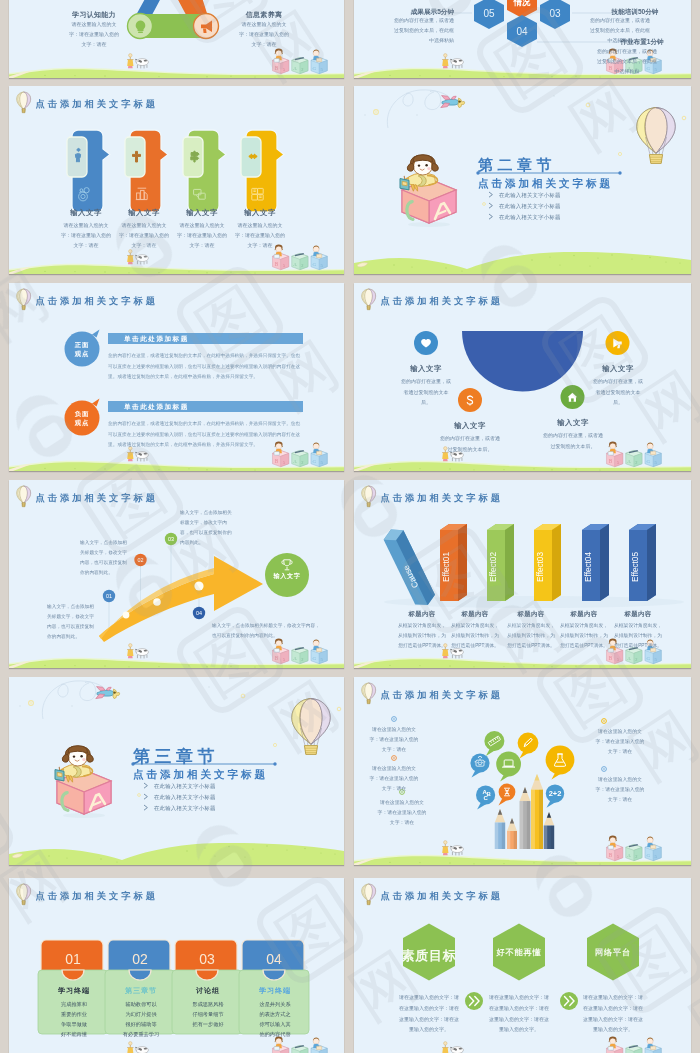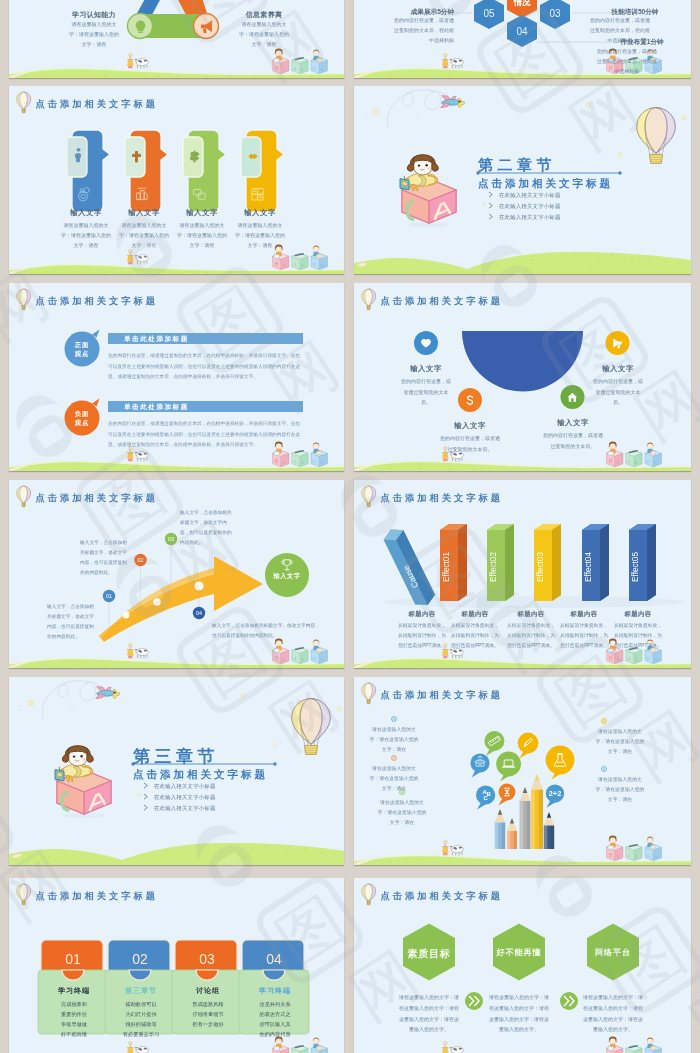--- a/index.html
+++ b/index.html
@@ -856,21 +856,21 @@
           <circle cx="198" cy="186.8" r=".7"></circle>
           <circle cx="222" cy="186.2" r=".6"></circle>
       <circle cx="246" cy="187" r=".6"></circle>
           <circle cx="180" cy="185.8" r=".6"></circle>
           <circle cx="120" cy="186.8" r=".6"></circle>
     </g>
     <use href="#farm" transform="translate(87,162) scale(.72)"></use>
     <use href="#kids" transform="translate(251,160) scale(.74)"></use>
   </svg>
   <div class="hdr-ttl">点击添加相关文字标题</div>
-  <div class="tx ctr bold" style="left:45px;top:69px;width:60px;font-size:10px;color:#f5fbef;letter-spacing:.8px;">素质目标</div>
+  <div class="tx ctr bold" style="left:45px;top:69px;width:60px;font-size:13px;color:#f5fbef;letter-spacing:.8px;">素质目标</div>
   <div class="tx ctr" style="left:43px;top:114px;width:64px;font-size:5.0px;line-height:2.15;">请在这里输入您的文字：请在这里输入您的文字：请在这里输入您的文字：请在这里输入您的文字。</div>
   <div class="tx ctr bold" style="left:135px;top:69px;width:60px;font-size:8.2px;color:#f5fbef;letter-spacing:.8px;">好不能再懂</div>
   <div class="tx ctr" style="left:133px;top:114px;width:64px;font-size:5.0px;line-height:2.15;">请在这里输入您的文字：请在这里输入您的文字：请在这里输入您的文字：请在这里输入您的文字。</div>
   <div class="tx ctr bold" style="left:229px;top:69px;width:60px;font-size:8.2px;color:#f5fbef;letter-spacing:.8px;">网络平台</div>
   <div class="tx ctr" style="left:227px;top:114px;width:64px;font-size:5.0px;line-height:2.15;">请在这里输入您的文字：请在这里输入您的文字：请在这里输入您的文字：请在这里输入您的文字。</div>
 </div>
 
 <div class="slide col-l" style="top:-110px;">
   <svg class="sv" viewBox="0 0 335 188">
     <rect width="335" height="188" fill="#e7f2fb"></rect>

